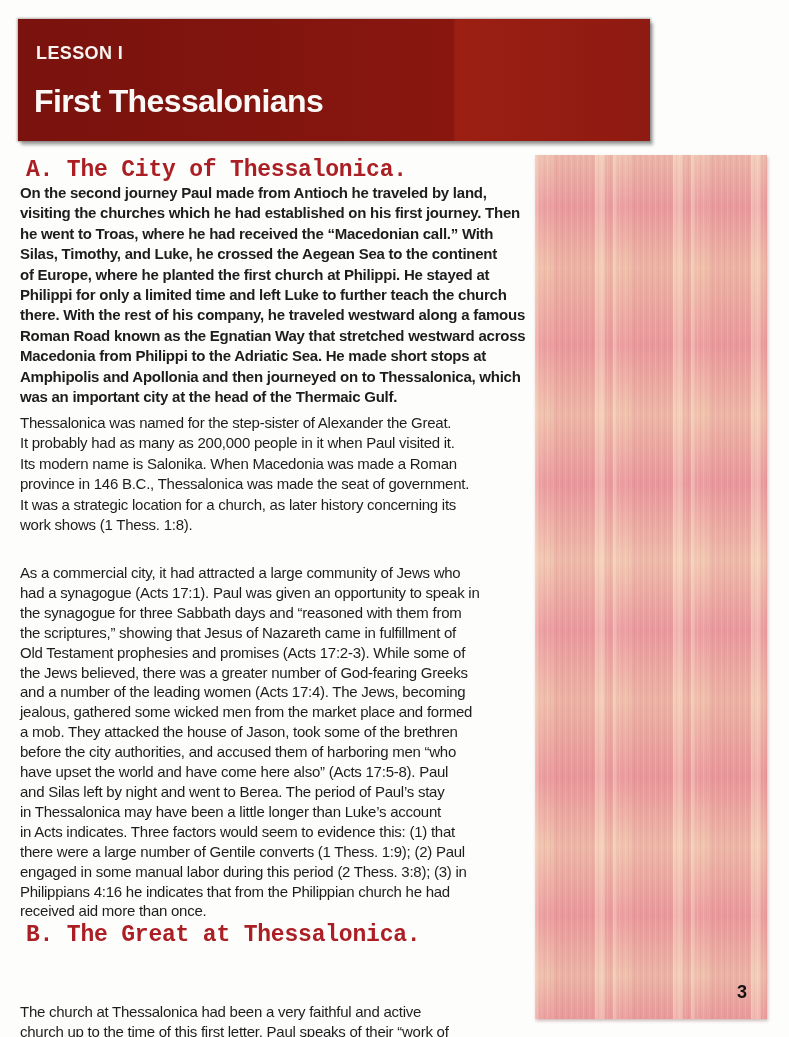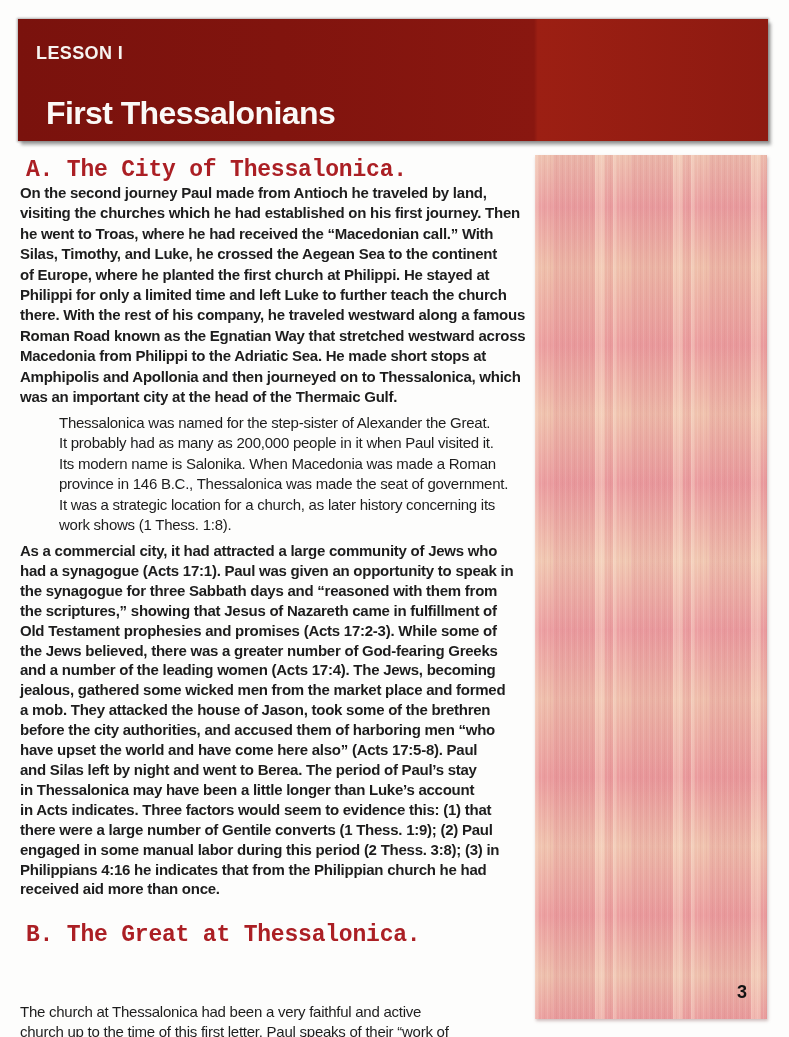--- a/index.html
+++ b/index.html
@@ -13,21 +13,21 @@
     overflow: hidden;
     background: #fdfdfc;
     font-family: "Liberation Sans", "DejaVu Sans", sans-serif;
   }
 
   
   .banner {
     position: absolute;
     left: 18px;
     top: 19px;
-    width: 750px;
+    width: 632px;
     height: 122px;
     background: linear-gradient(90deg,
       #7a120d 0%,
       #81140e 35%,
       #891710 68.8%,
       #9c1f13 69.3%,
       #8e1a11 100%);
     box-shadow: 0 0 2px 1px rgba(85,85,85,0.45),
                 3px 4px 3px rgba(105,105,105,0.55);
   }
@@ -37,21 +37,21 @@
     top: 24px;
     font-size: 18px;
     font-weight: 700;
     color: #f7f4f1;
     letter-spacing: 0.4px;
   }
   .lesson-title {
     position: absolute;
     left: 16px;
     top: 64px;
-    margin: 12px;
+    margin: 0;
     font-size: 32px;
     font-weight: 700;
     color: #fbf9f7;
     letter-spacing: -0.6px;
   }
 
   
   .section-heading {
     position: absolute;
     left: 18px;
@@ -72,22 +72,22 @@
     left: 20px;
     width: 512px;
     margin: 0;
     font-size: 15px;
     line-height: 20.4px;
     letter-spacing: -0.25px;
     color: var(--body-text, #1d1d1d);
     white-space: pre-line;
   }
   #para-a1 { top: 183px; font-weight: bold; }
-  #para-a2 { top: 413px; margin-left: 39px; }
-  #para-a3 { top: 541px; line-height: 19.9px; font-weight: bold; }
+  #para-a2 { top: 413px; }
+  #para-a3 { top: 563px; line-height: 19.9px; }
   #para-b1 { top: 1002px; }
 
   
   .sidebar {
     position: absolute;
     left: 535px;
     top: 155px;
     width: 232px;
     height: 864px;
     background-color: #f0aea4;

